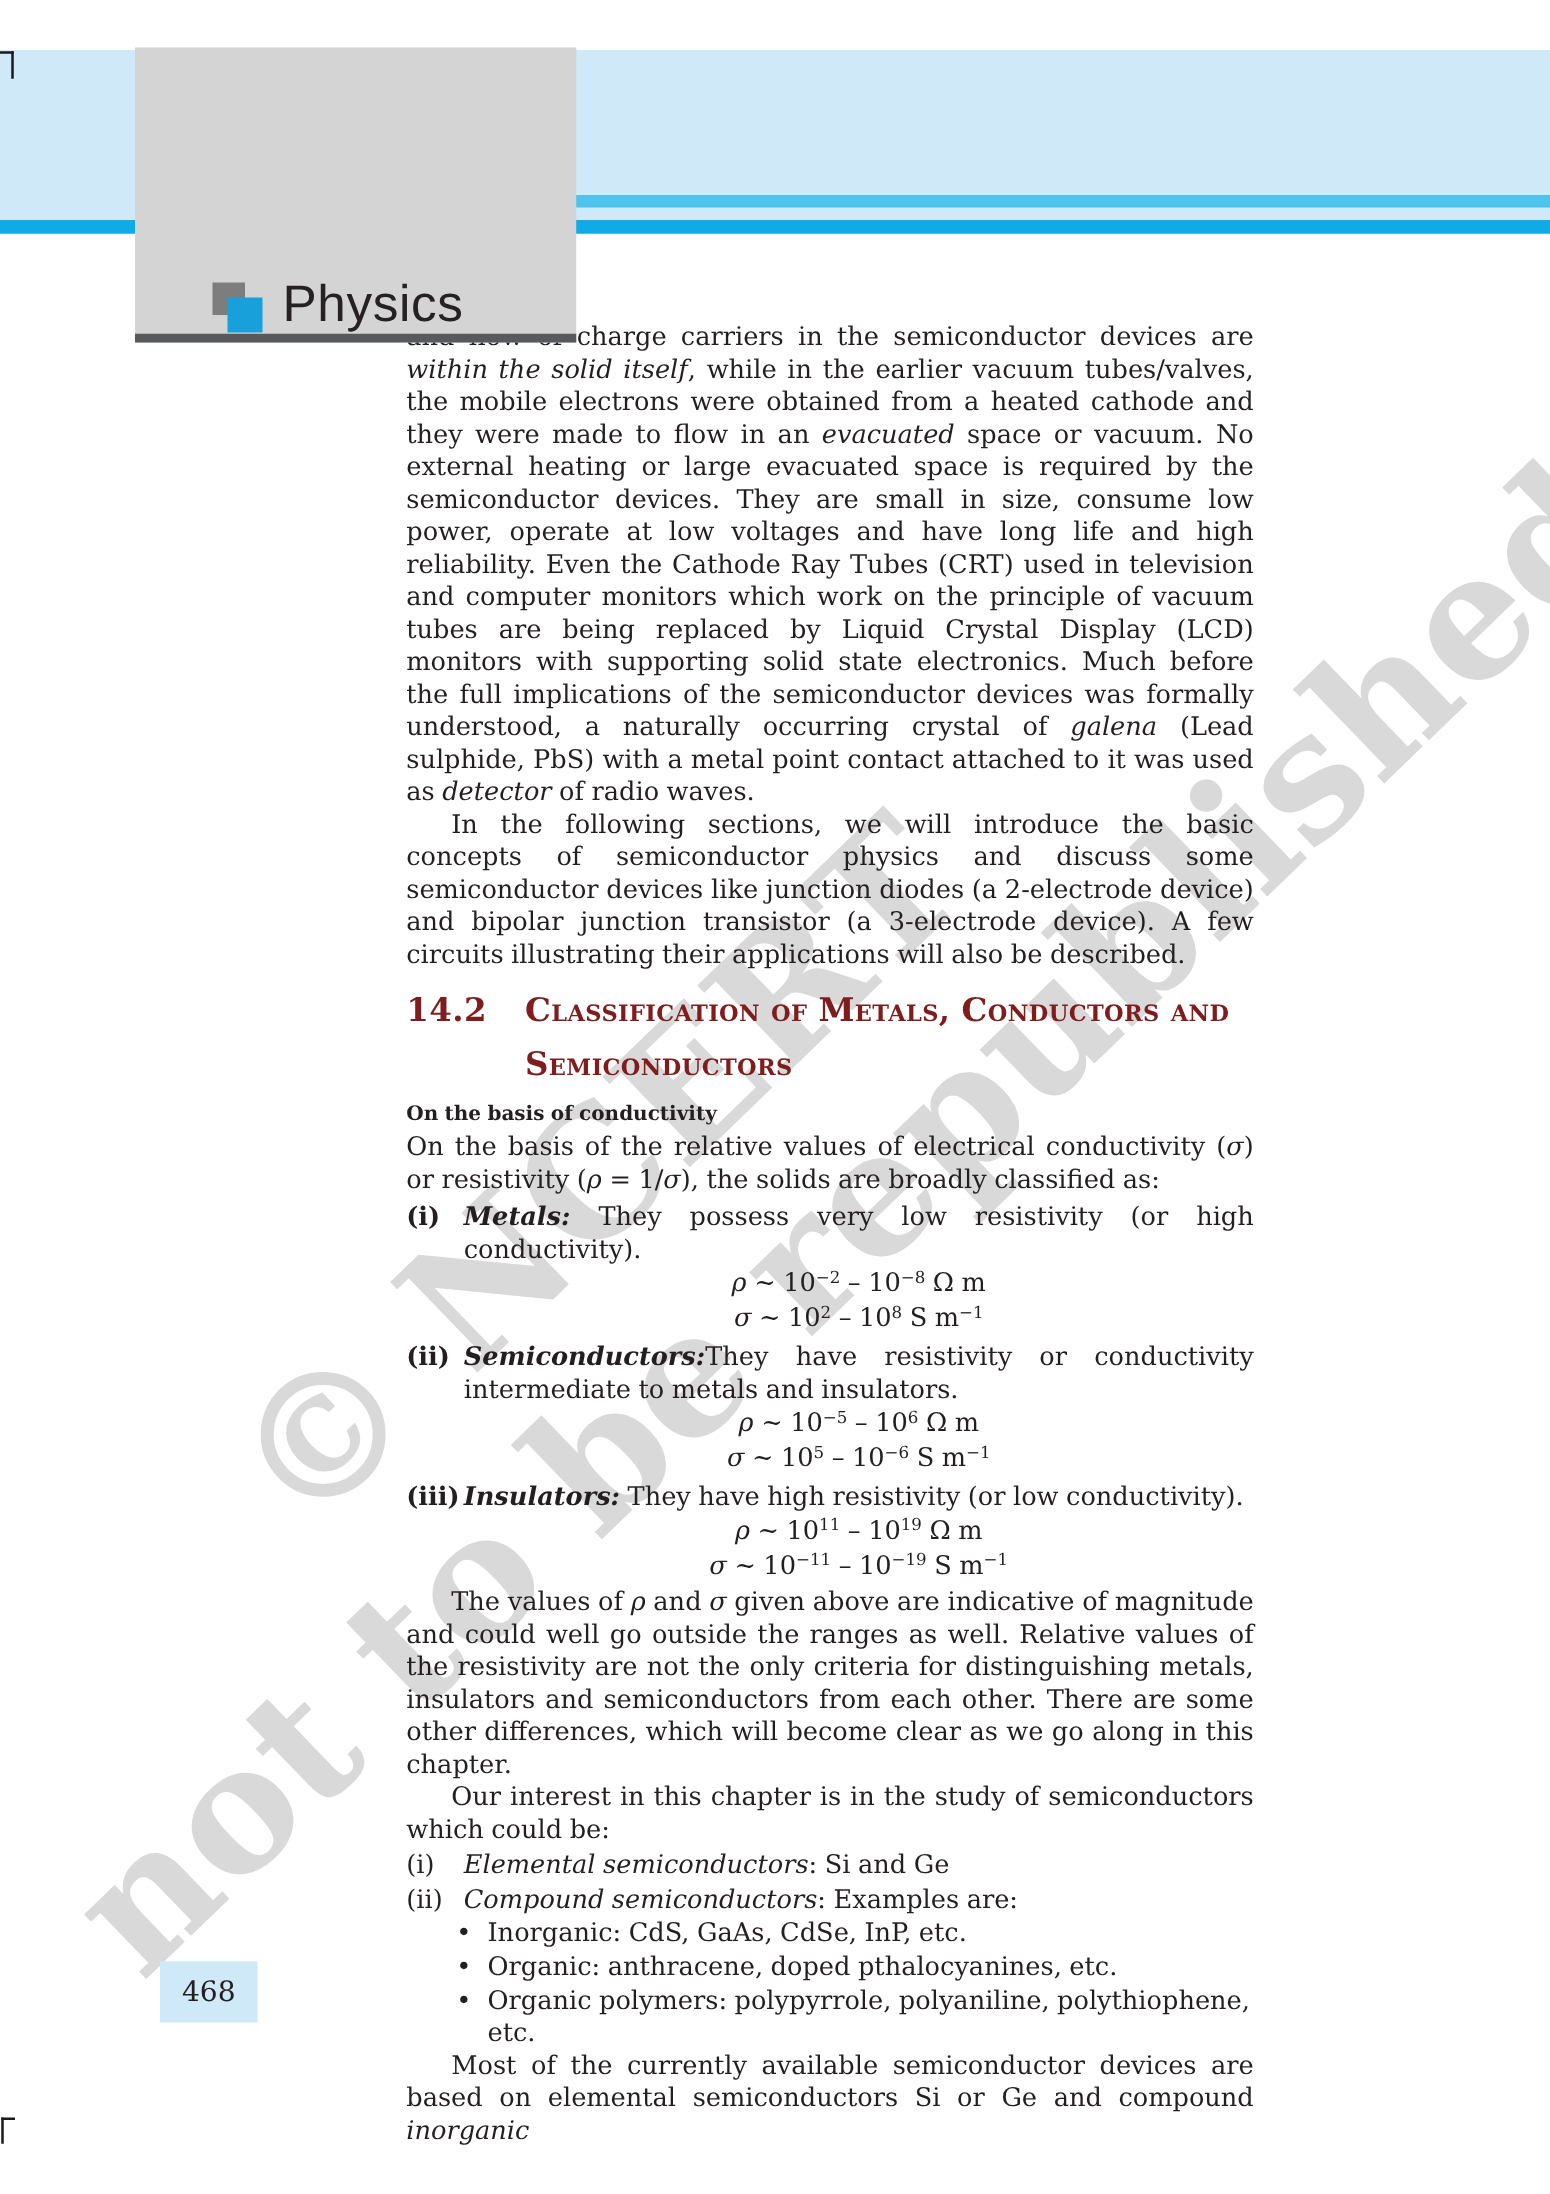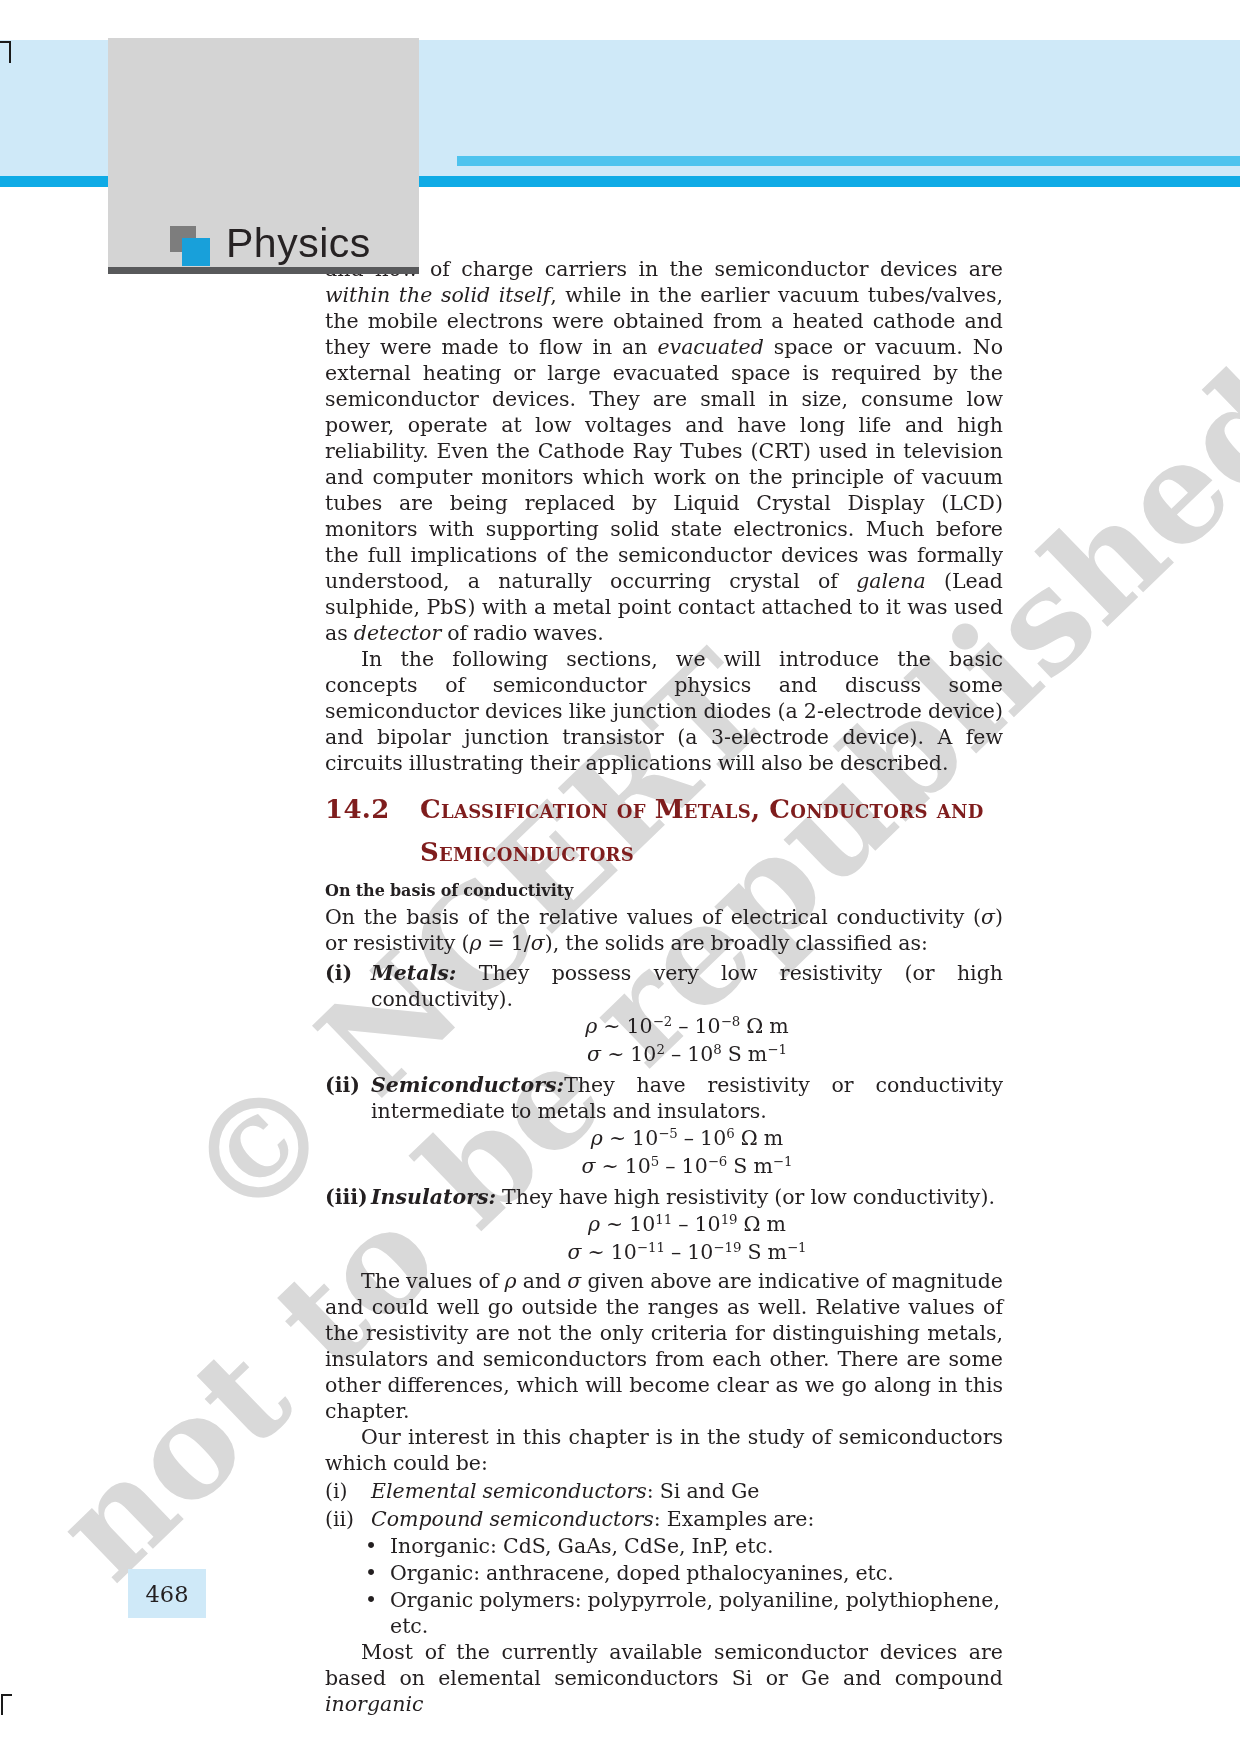--- a/index.html
+++ b/index.html
@@ -16,21 +16,21 @@
   .crop-tl{position:absolute;z-index:2;left:0;top:41px;width:9px;height:20px;
            border-top:2px solid #1a1a1a;border-right:2px solid #1a1a1a;}
   .crop-bl{position:absolute;z-index:2;left:1px;top:1694px;width:9px;height:19px;
            border-top:2px solid #1a1a1a;border-left:2px solid #1a1a1a;}
 
   
   .band-light{position:absolute;z-index:1;left:0;top:40px;width:1240px;height:136px;background:#cfe9f8;}
   .band-cyan{position:absolute;z-index:1;left:457px;top:156px;width:783px;height:10px;background:#4ec3ee;}
   .band-deep{position:absolute;z-index:1;left:0;top:176px;width:1240px;height:11px;background:#0fabe6;}
 
-  .header-box{position:absolute;z-index:2;left:108px;top:38px;width:311px;height:229px;
+  .header-box{position:absolute;z-index:2;left:108px;top:38px;width:353px;height:229px;
               background:#d4d4d4;border-bottom:7px solid #58595b;}
   .logo-gray{position:absolute;left:62px;top:188px;width:26px;height:26px;background:#7d7d7d;}
   .logo-blue{position:absolute;left:74px;top:200px;width:28px;height:28px;background:#18a0da;}
   .header-title{position:absolute;left:118px;top:182px;font-family:"Liberation Sans",sans-serif;
                 font-size:41px;letter-spacing:0.5px;color:#262223;}
 
   
   .content{position:absolute;z-index:1;left:325px;top:256px;width:678px;
            font-size:20.5px;line-height:26px;word-spacing:-0.5px;}
   .content p{margin:0;}

